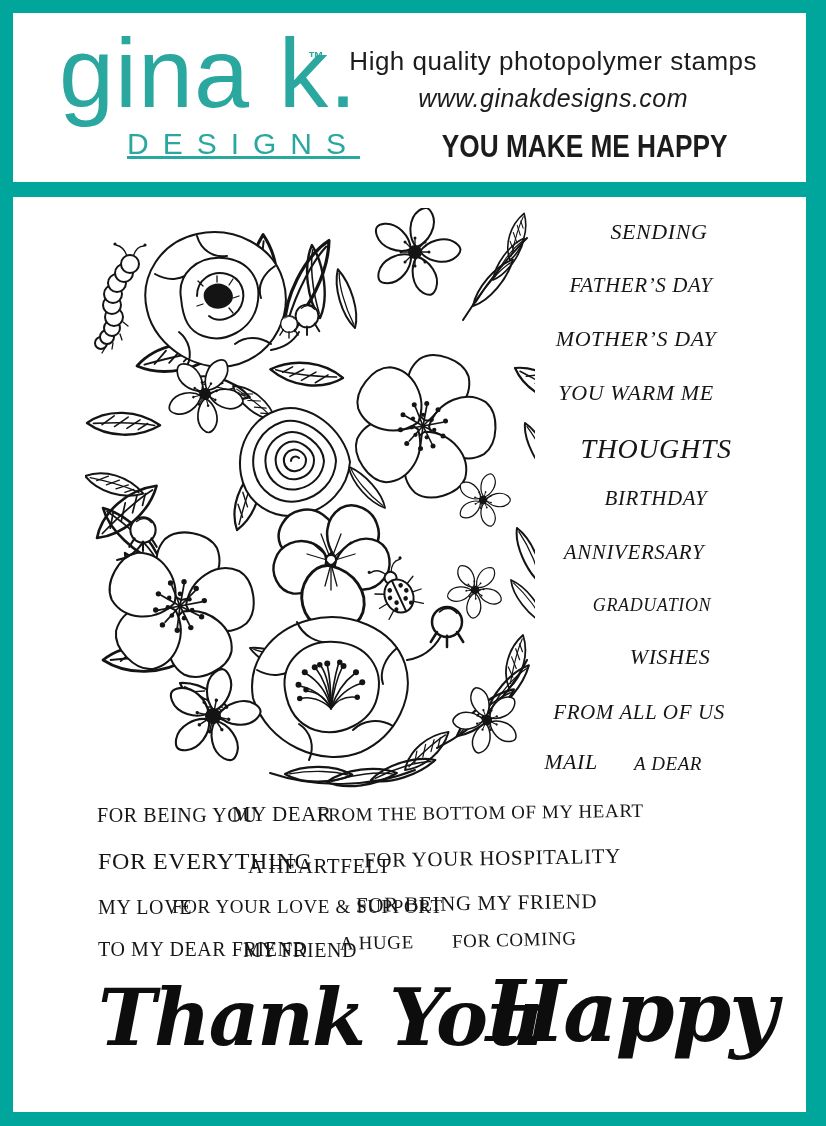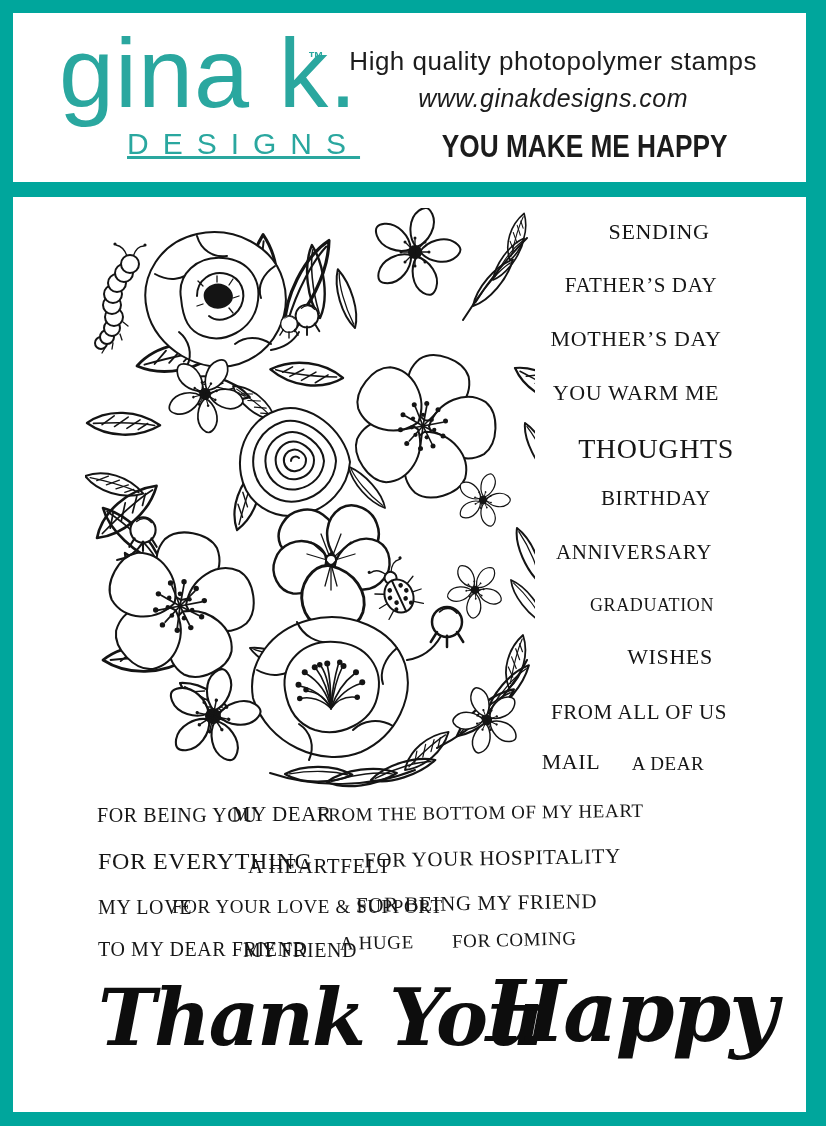--- a/index.html
+++ b/index.html
@@ -17,21 +17,21 @@
             letter-spacing:14px;text-decoration:underline;}
   .hdr-right{position:absolute;right:49px;top:33px;text-align:center;color:#1c1c1c;}
   .tagline{font-size:26px;letter-spacing:0.5px;}
   .website{font-size:25px;margin-top:7px;letter-spacing:0.5px;font-style:italic;}
   .set-title{margin-top:15px;font-size:32px;font-weight:bold;letter-spacing:0px;
              display:inline-block;transform:scaleX(0.82);transform-origin:100% 50%;}
 
   
   .st{position:absolute;font-family:"Liberation Serif",serif;color:#161616;
       white-space:nowrap;letter-spacing:0.6px;}
-  .st.c{transform:translateX(-50%);}
+  .st.c{transform:translateX(-50%);font-style:italic;}
   .script{position:absolute;font-family:"DejaVu Serif",serif;font-style:italic;
           font-weight:bold;color:#0d0d0d;white-space:nowrap;letter-spacing:-2px;}
 
   .art{position:absolute;left:85px;top:208px;}
 </style>
 </head>
 <body>
 
 <div class="poster">
 

